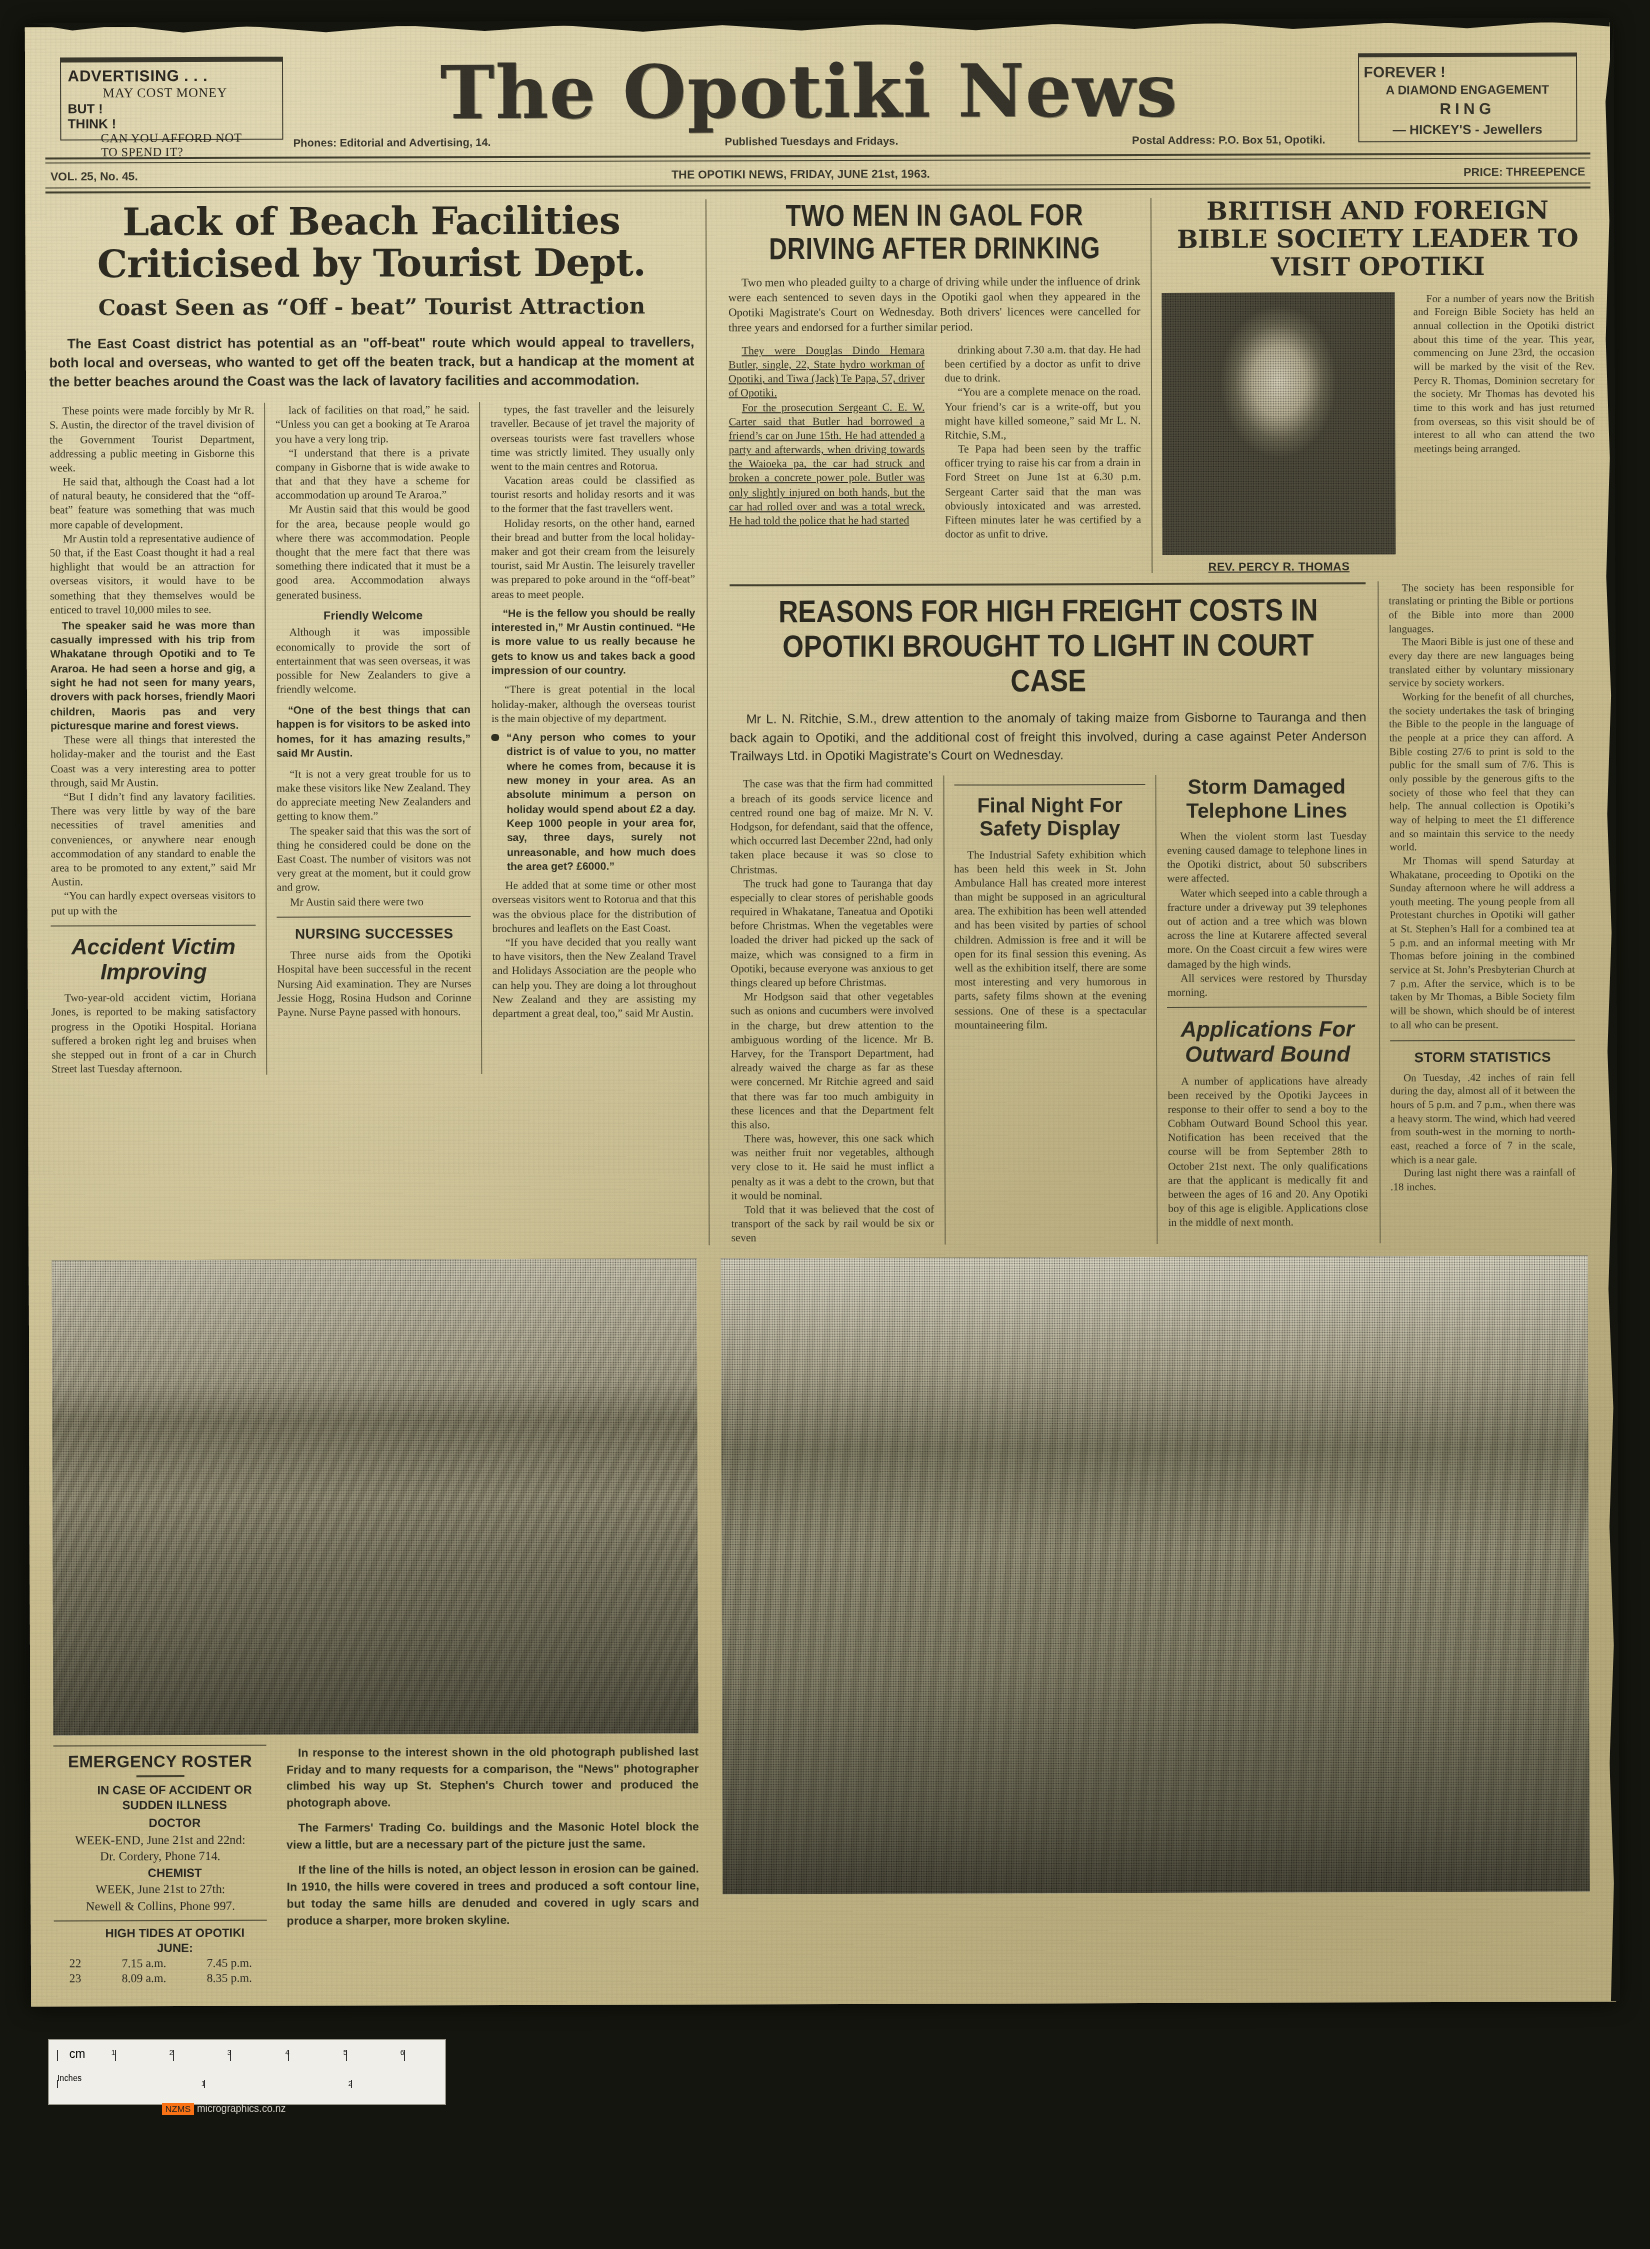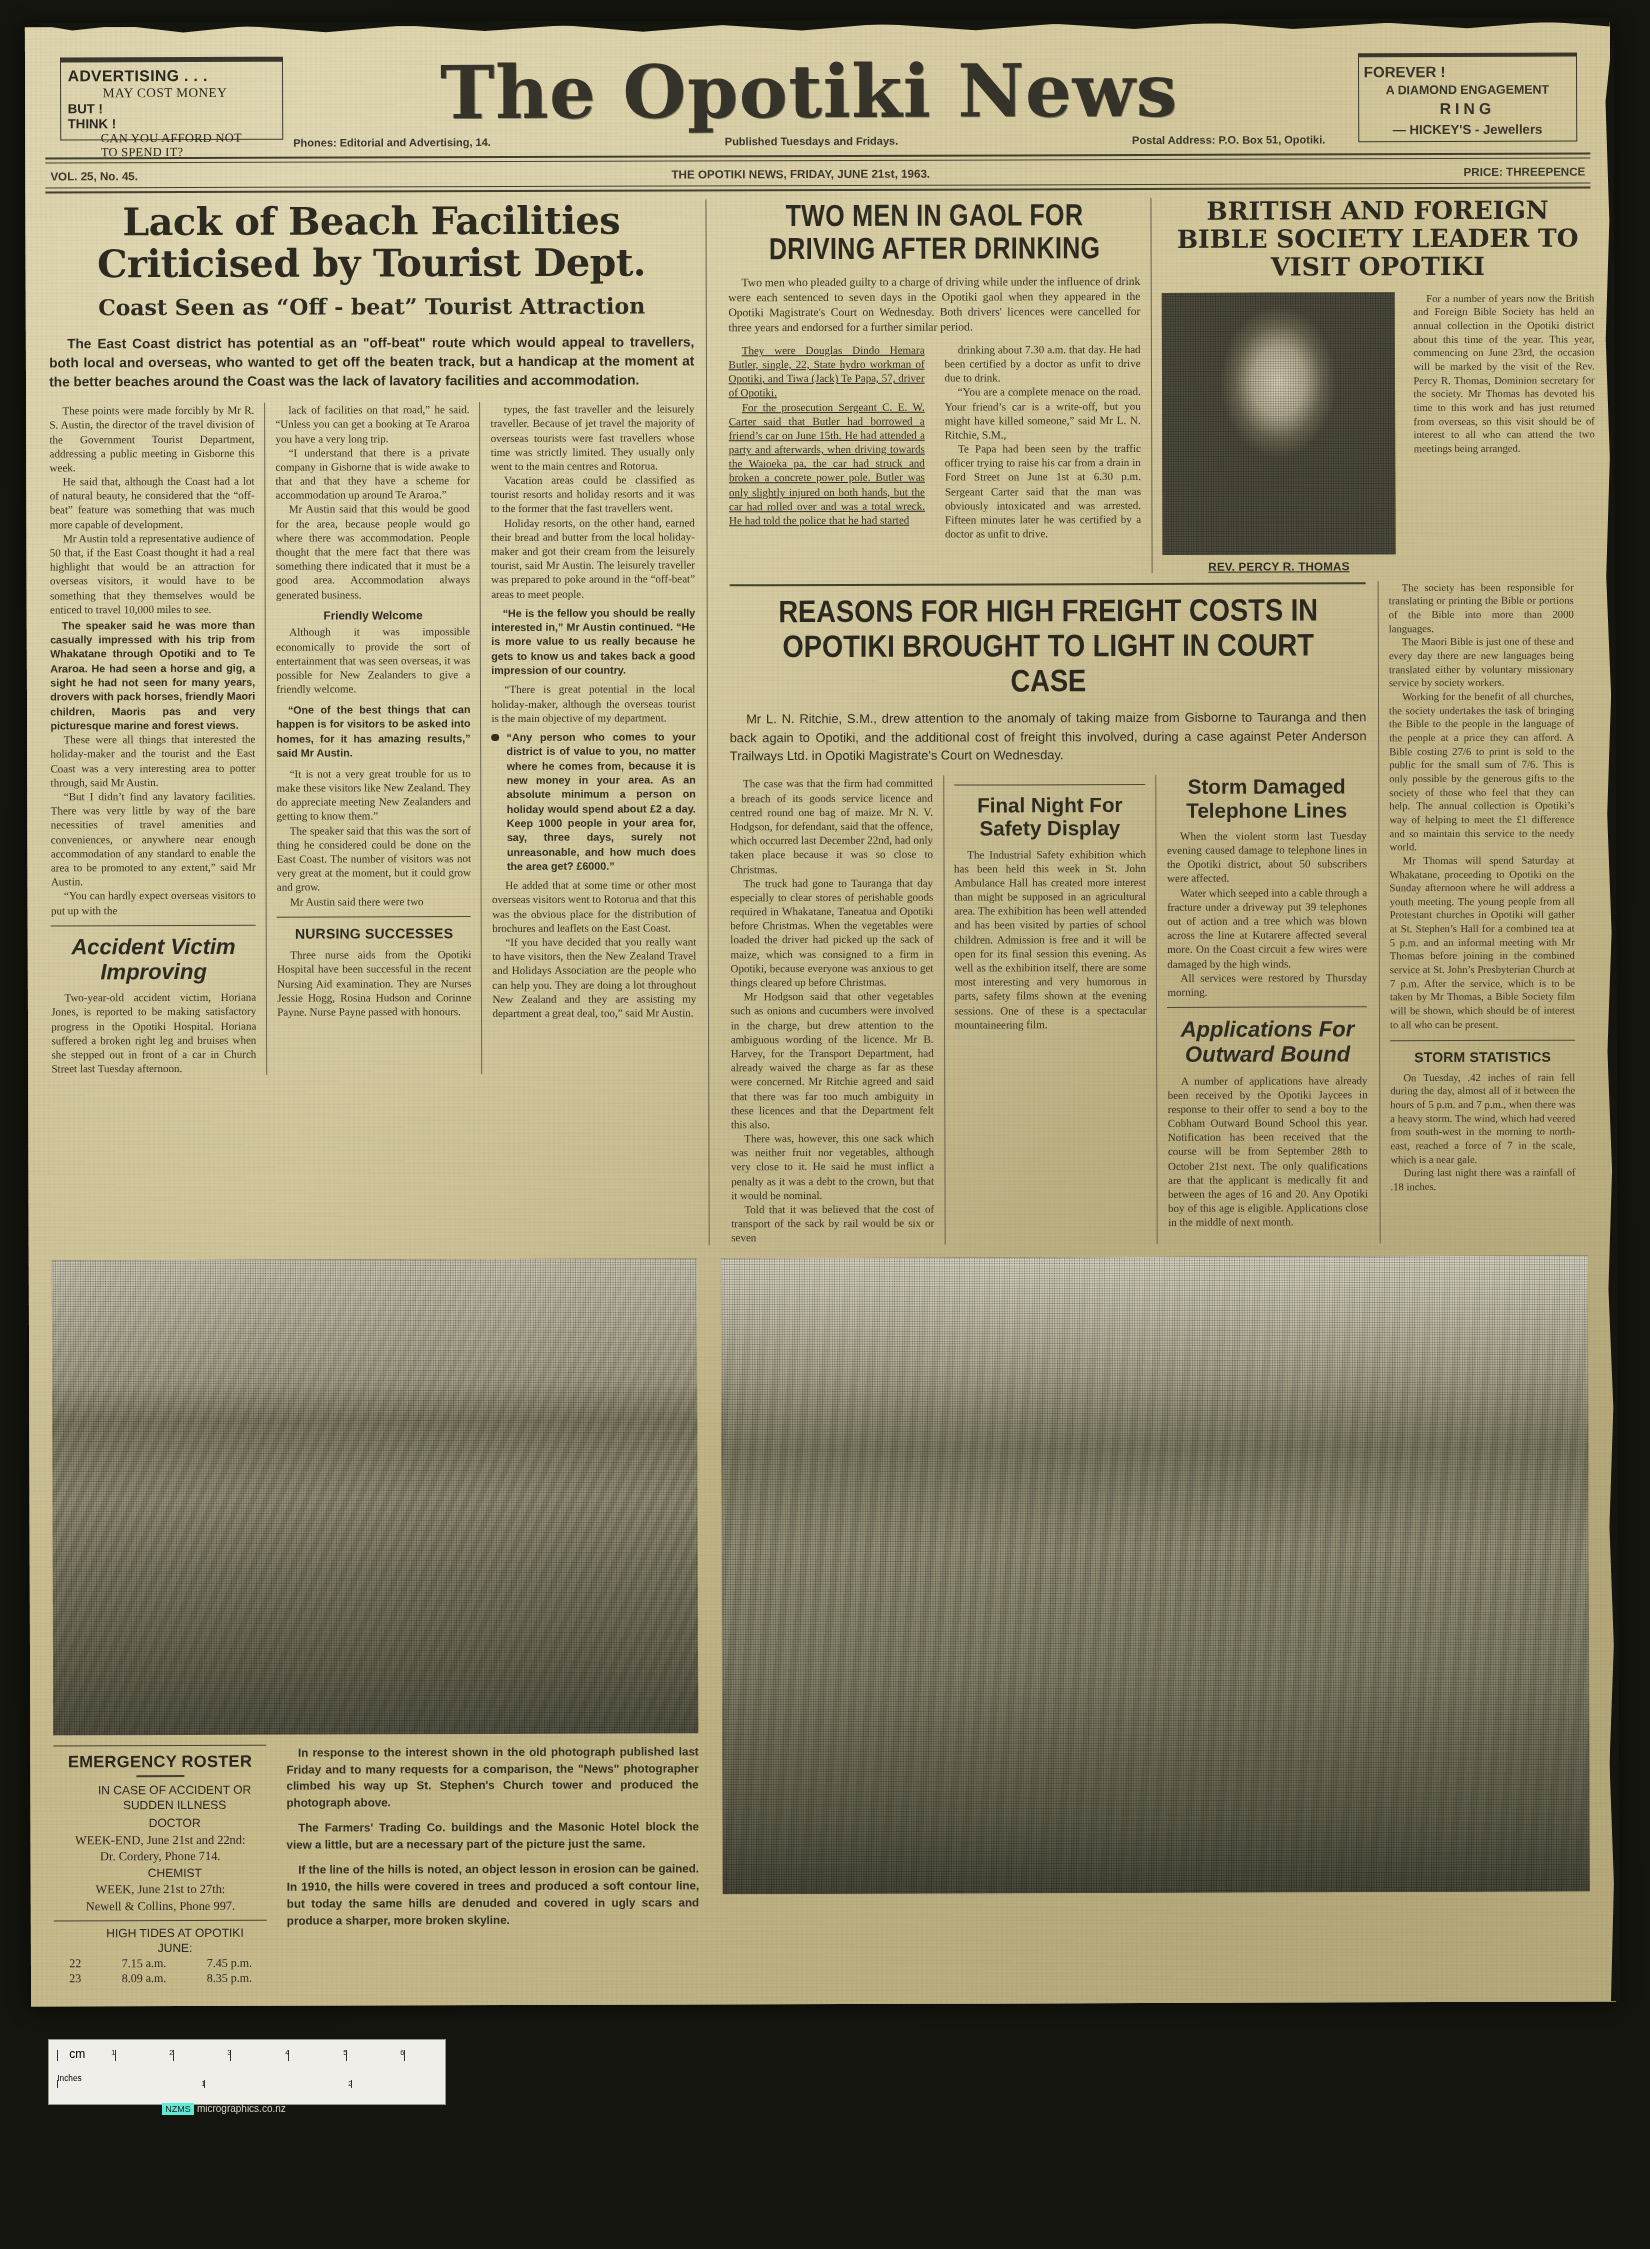--- a/index.html
+++ b/index.html
@@ -103,32 +103,32 @@
        #8f8a70;}
   .bigphoto{width:100%;height:636px;
      background:
        linear-gradient(180deg, rgba(226,222,204,.9) 0%, rgba(196,190,168,.55) 18%, rgba(110,108,86,.45) 30%, rgba(160,156,132,.35) 46%, rgba(120,117,95,.55) 66%, rgba(80,78,62,.75) 88%, rgba(60,58,46,.85) 100%),
        repeating-linear-gradient(96deg, rgba(70,68,52,.16) 0 7.4px, rgba(200,196,172,.16) 7.4px 15.7px),
        #8d886e;}
 
   .roster{border-top:1.7px solid #44412f;padding-top:6.6px;text-align:center;}
   .roster .rh{font-family:"Liberation Sans",sans-serif;font-weight:bold;font-size:16.5px;letter-spacing:0.3px;}
   .roster .rdash{width:48px;height:1.7px;background:#44412f;margin:4.1px auto 5.8px;}
-  .roster .rs{font-family:"Liberation Sans",sans-serif;font-weight:normal;font-size:12px;line-height:1.26;margin-left:29px;}
+  .roster .rs{font-family:"Liberation Sans",sans-serif;font-weight:bold;font-size:12px;line-height:1.26;margin-left:29px;}
   .roster .rn{font-size:12.4px;line-height:1.3;}
   .tide-row{display:flex;justify-content:space-between;font-size:12px;padding:0 15px;}
 
   .ruler{position:absolute;left:48px;top:2039px;width:396px;height:64px;background:#efeee9;border:0.8px solid #9a978c;}
   .ruler .rbar{position:absolute;left:8.3px;top:10px;width:363px;height:20px;}
   .ruler .tick{position:absolute;top:0;width:0.8px;height:10.7px;background:#333;}
   .ruler .lbl{position:absolute;font-family:"Liberation Sans",sans-serif;font-size:7.4px;color:#222;}
   .ruler .cm{position:absolute;left:8.3px;top:7.4px;font-family:"Liberation Sans",sans-serif;font-size:12px;padding-left:12px;}
   .ruler .inch{position:absolute;left:8.3px;top:33px;font-family:"Liberation Sans",sans-serif;font-size:8.3px;}
   .credit{position:absolute;left:162px;top:2103px;font-family:"Liberation Sans",sans-serif;font-size:10px;color:#d8d5cc;}
-  .credit .nzms{background:#5eead4;color:#222;padding:0.8px 3.3px;font-size:9px;}
+  .credit .nzms{background:#f97316;color:#222;padding:0.8px 3.3px;font-size:9px;}
 </style>
 </head>
 <body>
 
 <div id="page">
   <div id="sheet">
     <div class="tear"></div>
     <div class="rtear"></div>
 
     <div id="canvas">

